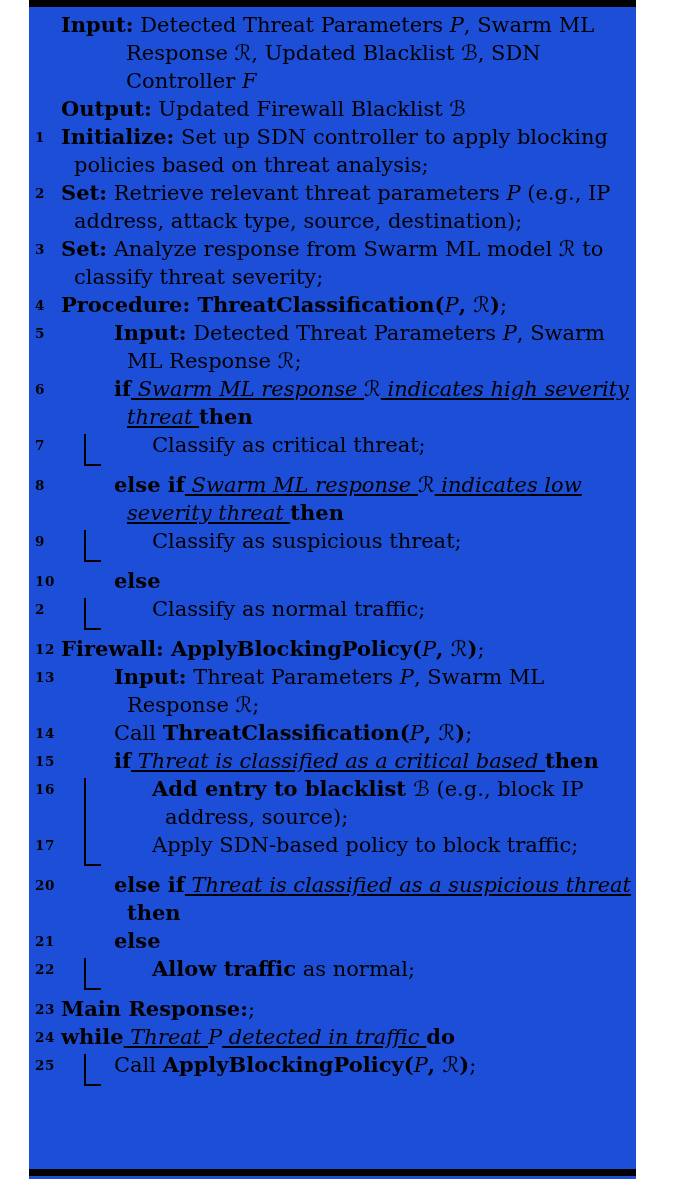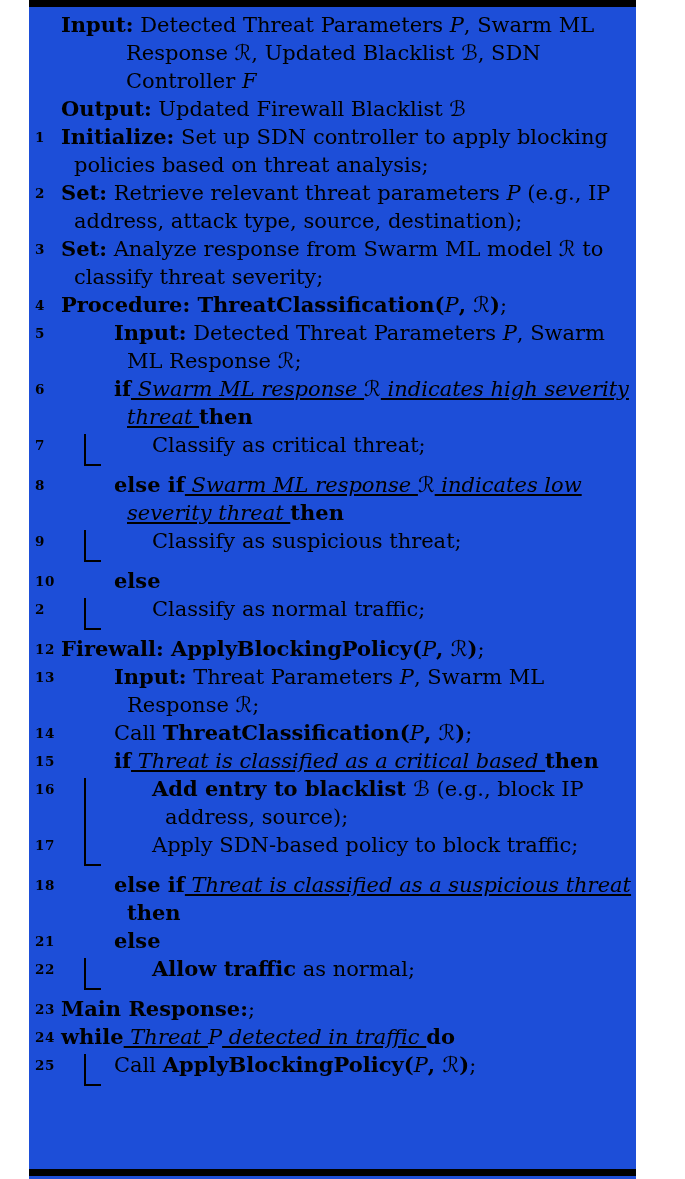--- a/index.html
+++ b/index.html
@@ -124,21 +124,21 @@
         <div class="row">
           <span class="num">16</span>
           <div class="txt ind2 hang13"><span class="b">Add entry to blacklist </span><span class="c">ℬ</span><span class="r"> (e.g., block IP</span><br><span class="r">address, source);</span></div>
         </div>
         <div class="row">
           <span class="num">17</span>
           <div class="txt ind2 hang13"><span class="r">Apply SDN-based policy to block traffic;</span></div>
         </div>
       </div>
       <div class="row">
-        <span class="num">18</span>
+        <span class="num">20</span>
         <div class="txt ind1 hang13"><span class="b">else if</span><span class="i"> Threat is classified as a suspicious threat</span><br><span class="b">then</span></div>
       </div>
       <div class="row">
         <span class="num">21</span>
         <div class="txt ind1 hang13"><span class="b">else</span></div>
       </div>
       <div class="block">
         <div class="row">
           <span class="num">22</span>
           <div class="txt ind2 hang13"><span class="b">Allow traffic</span><span class="r"> as normal;</span></div>

